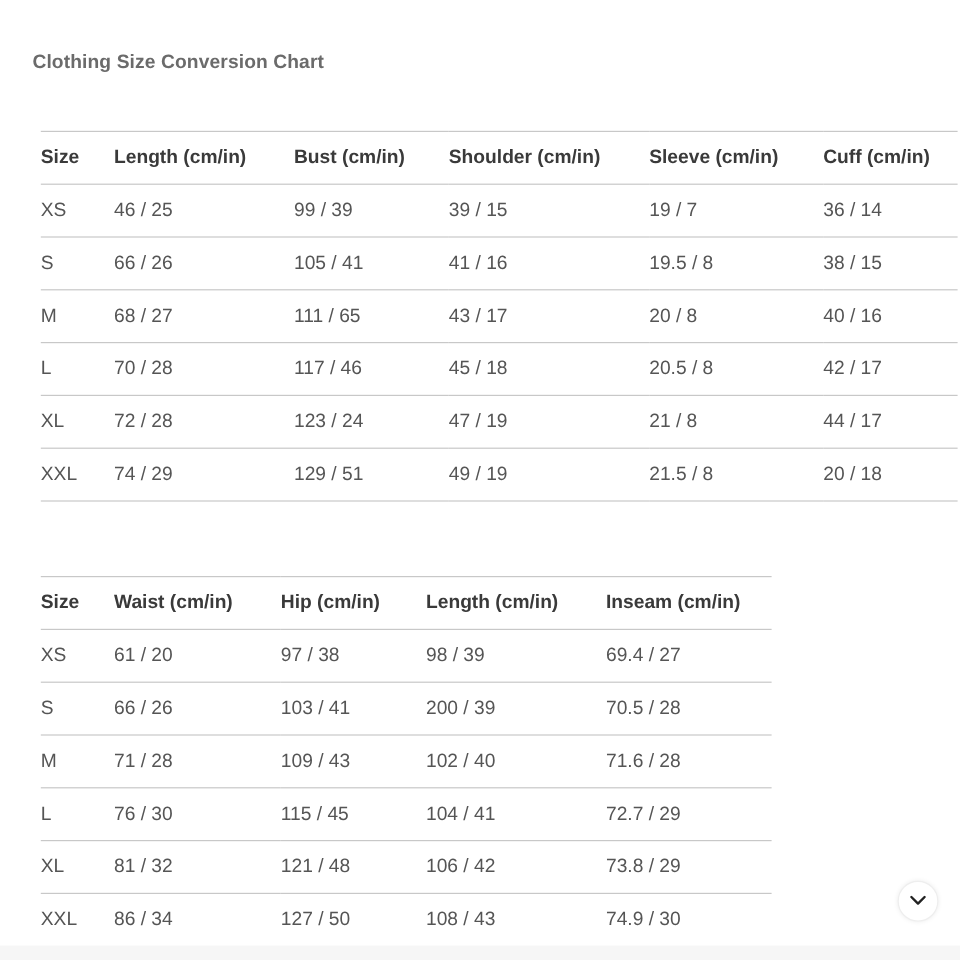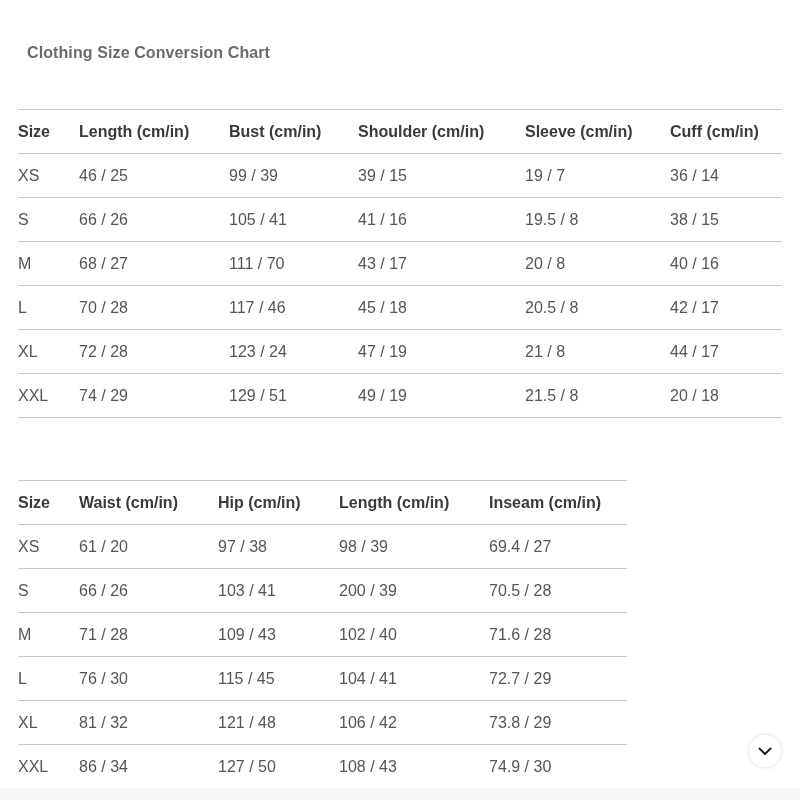--- a/index.html
+++ b/index.html
@@ -12,21 +12,21 @@
     }
     .page { position: absolute; left: 0; top: 0; width: 800px; height: 800px; }
     .title {
       position: absolute; left: 27px; top: 20px;
       font-size: 16px; font-weight: bold; color: #6b6b6b; letter-spacing: 0.1px; margin-top: 24px;
     }
     .section-title {
       position: absolute; left: 27px;
       font-size: 16px; font-weight: bold; color: #3a3a3a;
     }
-    table { position: absolute; left: 18px; border-collapse: collapse; }
+    table { position: absolute; left: 34px; border-collapse: collapse; }
     th, td {
       text-align: left; padding: 0; height: 43px;
       border-bottom: 1.5px solid #c8c8c8;
       font-size: 16px; white-space: nowrap;
     }
     thead tr { border-top: 1.5px solid #c8c8c8; }
     th { font-weight: bold; color: #3a3a3a; height: 43px; }
     td { color: #555555; font-weight: normal; }
     .top-table { top: 109px; width: 764px; }
     .pants-table { top: 480px; width: 609px; }
@@ -80,21 +80,21 @@
         <td>S</td>
         <td>66 / 26</td>
         <td>105 / 41</td>
         <td>41 / 16</td>
         <td>19.5 / 8</td>
         <td>38 / 15</td>
       </tr>
       <tr>
         <td>M</td>
         <td>68 / 27</td>
-        <td>111 / 70</td>
+        <td>111 / 65</td>
         <td>43 / 17</td>
         <td>20 / 8</td>
         <td>40 / 16</td>
       </tr>
       <tr>
         <td>L</td>
         <td>70 / 28</td>
         <td>117 / 46</td>
         <td>45 / 18</td>
         <td>20.5 / 8</td>

